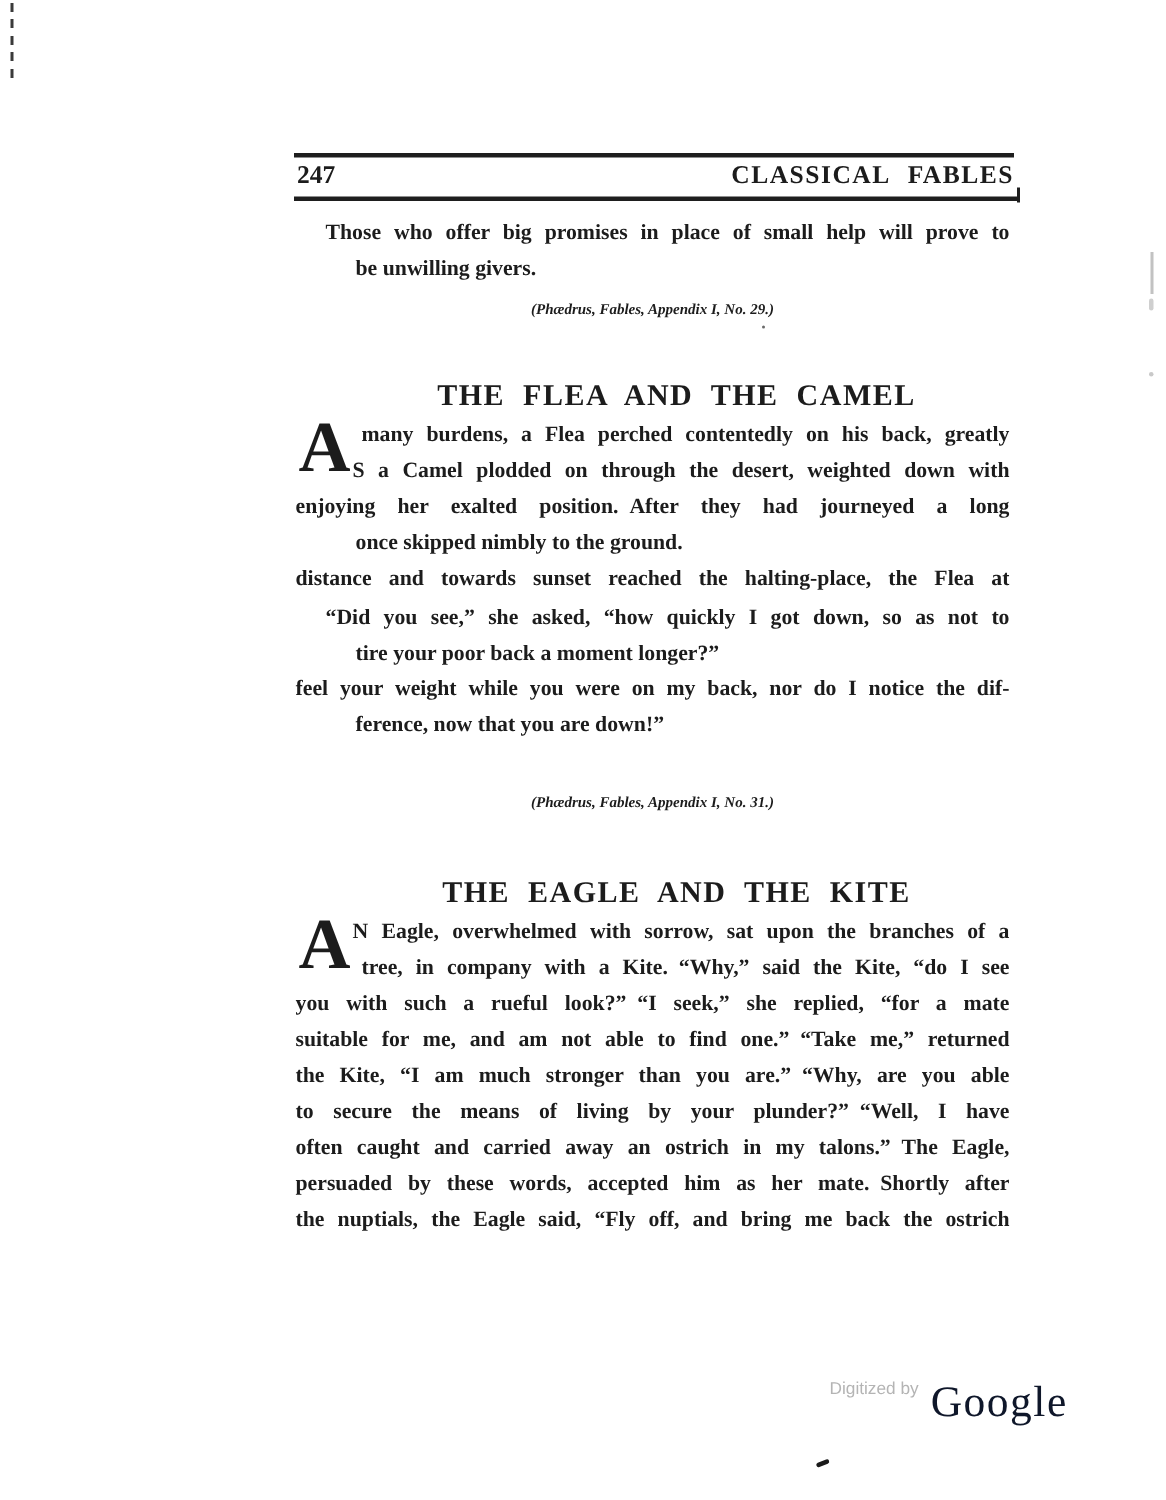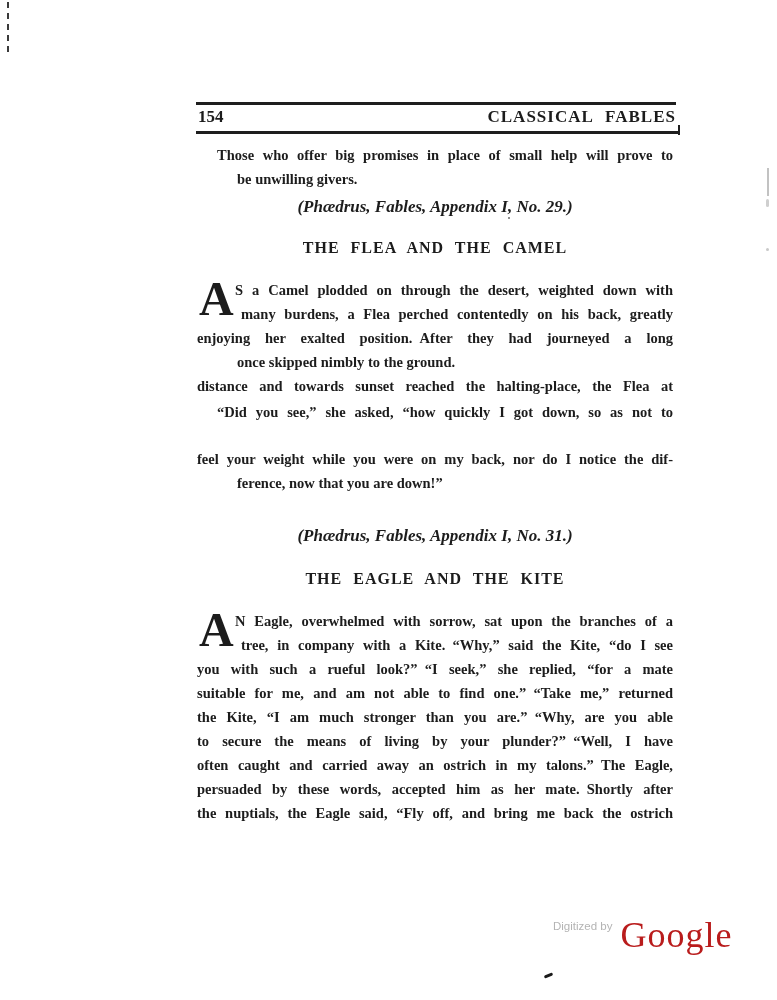--- a/index.html
+++ b/index.html
@@ -24,28 +24,28 @@
   .block{position:absolute;left:197px;width:476px;font-size:14.5px;font-weight:bold;}
   .line{height:24px;line-height:24px;text-align:justify;text-align-last:justify;overflow:hidden;}
   .line.last{text-align-last:left;padding-left:40px;}
   .line.indent{text-indent:20px;}
   .dc-para{padding:0;}
   .dc1{padding-left:38px;}
   .dc2{padding-left:44px;}
   .dropcap{position:absolute;left:2px;top:-2px;font-size:48px;line-height:46px;font-weight:bold;}
 
   .citation{position:absolute;left:197px;width:476px;text-align:center;
-            font-style:italic;font-weight:bold;font-size:17px;line-height:16px;}
-  .fable-title{position:absolute;left:197px;width:476px;margin:0;text-align:center;
-               font-size:16px;font-weight:bold;letter-spacing:1px;word-spacing:6px;line-height:18px;}
+            font-style:italic;font-weight:bold;font-size:10px;line-height:16px;}
+  .fable-title{position:absolute;left:197px;width:476px;margin:16px;text-align:center;
+               font-size:20px;font-weight:bold;letter-spacing:1px;word-spacing:6px;line-height:18px;}
 
   
   .footer{position:absolute;left:553px;top:920px;height:34px;display:flex;align-items:flex-start;gap:8px;}
   .digitized{font-family:"Liberation Sans", sans-serif;font-size:11.5px;color:#b4b4b4;}
-  .google-logo{font-family:"Liberation Serif", serif;font-size:36px;color:#b91c1c;letter-spacing:1px;line-height:30px;}
+  .google-logo{font-family:"Liberation Serif", serif;font-size:29px;color:#0f172a;letter-spacing:1px;line-height:30px;}
 
   
   .artifact{position:absolute;}
   .art-left-dash{left:7px;top:2px;width:2px;height:52px;
     background:repeating-linear-gradient(to bottom,#3a3a3a 0 6px,transparent 6px 11px);}
   .art-right-line{left:767px;top:168px;width:2px;height:28px;background:#c2c2c2;}
   .art-right-blob{left:766px;top:199px;width:3px;height:8px;background:#cfcfcf;border-radius:2px;}
   .art-right-dot{left:766px;top:248px;width:3px;height:3px;background:#c9c9c9;border-radius:50%;}
   .art-cit-dot{left:508px;top:217px;width:2px;height:2px;background:#6a6a6a;border-radius:50%;}
   .art-bottom-dash{left:544px;top:974px;width:9px;height:3px;background:#1a1a1a;
@@ -58,43 +58,44 @@
 
   <div class="artifact art-left-dash"></div>
   <div class="artifact art-right-line"></div>
   <div class="artifact art-right-blob"></div>
   <div class="artifact art-right-dot"></div>
   <div class="artifact art-cit-dot"></div>
   <div class="artifact art-bottom-dash"></div>
 
   <div class="rule rule-top"></div>
   <div class="header">
-    <span class="pgnum">154</span>
+    <span class="pgnum">247</span>
     <span class="runtitle">CLASSICAL FABLES</span>
   </div>
   <div class="rule rule-bottom"></div>
   <div class="rule rule-tick"></div>
 
   <div class="block" style="top:143px">
     <div class="line indent">Those who offer big promises in place of small help will prove to</div>
     <div class="line last">be unwilling givers.</div>
   </div>
   <div class="citation" style="top:199px">(Phædrus, Fables, Appendix I, No. 29.)</div>
 
   <h2 class="fable-title" style="top:239px">THE FLEA AND THE CAMEL</h2>
   <div class="block dc-para" style="top:278px">
     <span class="dropcap">A</span>
+    <div class="line dc2">many burdens, a Flea perched contentedly on his back, greatly</div>
     <div class="line dc1">S a Camel plodded on through the desert, weighted down with</div>
-    <div class="line dc2">many burdens, a Flea perched contentedly on his back, greatly</div>
     <div class="line">enjoying her exalted position. After they had journeyed a long</div>
     <div class="line last">once skipped nimbly to the ground.</div>
     <div class="line">distance and towards sunset reached the halting-place, the Flea at</div>
   </div>
   <div class="block" style="top:400px">
     <div class="line indent">“Did you see,” she asked, “how quickly I got down, so as not to</div>
+    <div class="line last">tire your poor back a moment longer?”</div>
   </div>
   <div class="block" style="top:447px">
     <div class="line">feel your weight while you were on my back, nor do I notice the dif-</div>
     <div class="line last">ference, now that you are down!”</div>
   </div>
   <div class="citation" style="top:528px">(Phædrus, Fables, Appendix I, No. 31.)</div>
 
   <h2 class="fable-title" style="top:570px">THE EAGLE AND THE KITE</h2>
   <div class="block dc-para" style="top:609px">
     <span class="dropcap">A</span>

